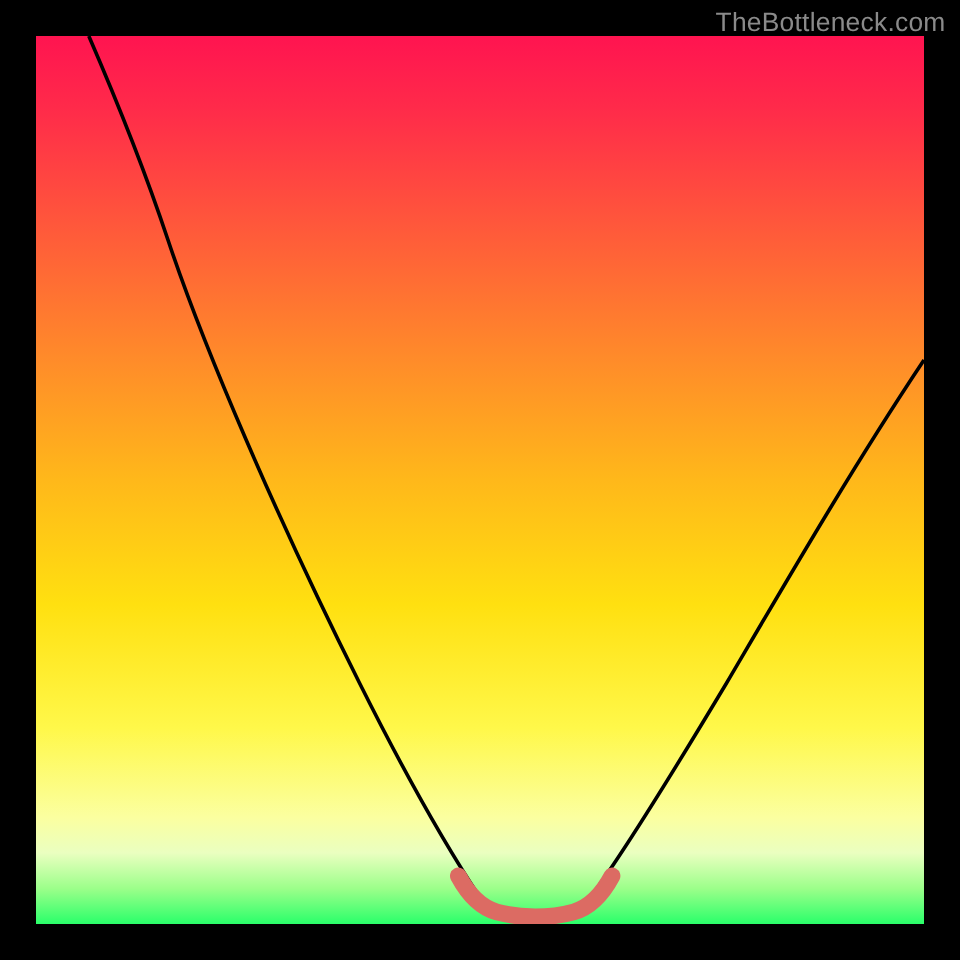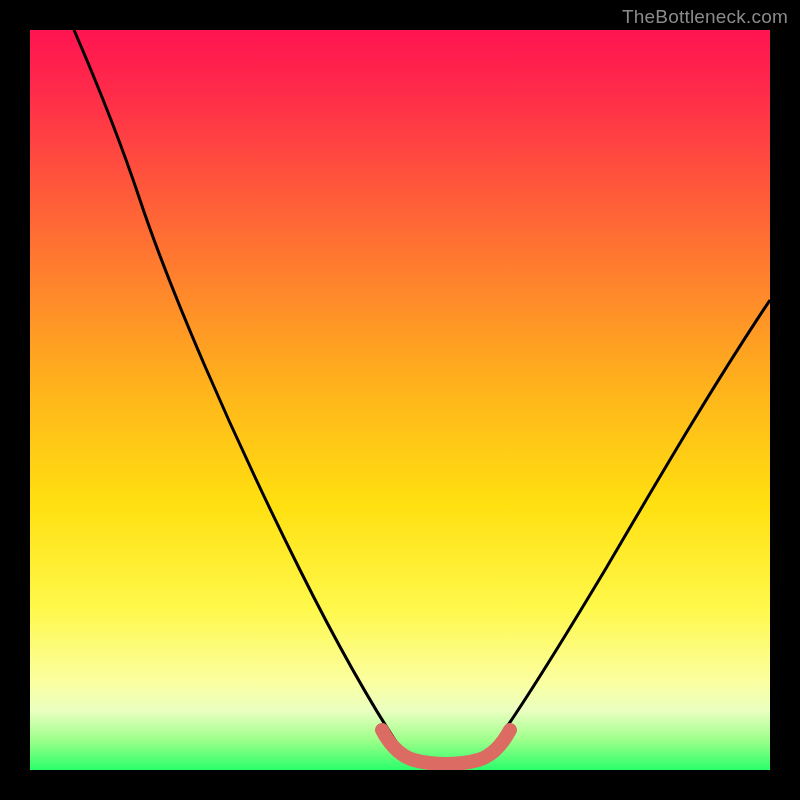--- a/index.html
+++ b/index.html
@@ -47,21 +47,21 @@
       #eaffc0 92%,
       #9cff8a 96%,
       #2aff6a 100%
     );
   }
   .watermark {
     position: absolute;
     top: 6px;
     right: 12px;
     color: #8a8a8a;
-    font-size: 19px;
+    font-size: 22px;
     font-weight: 500;
     letter-spacing: 0.2px;
   }
   svg.curves {
     position: absolute;
     left: 0;
     top: 0;
     width: 100%;
     height: 100%;
   }

